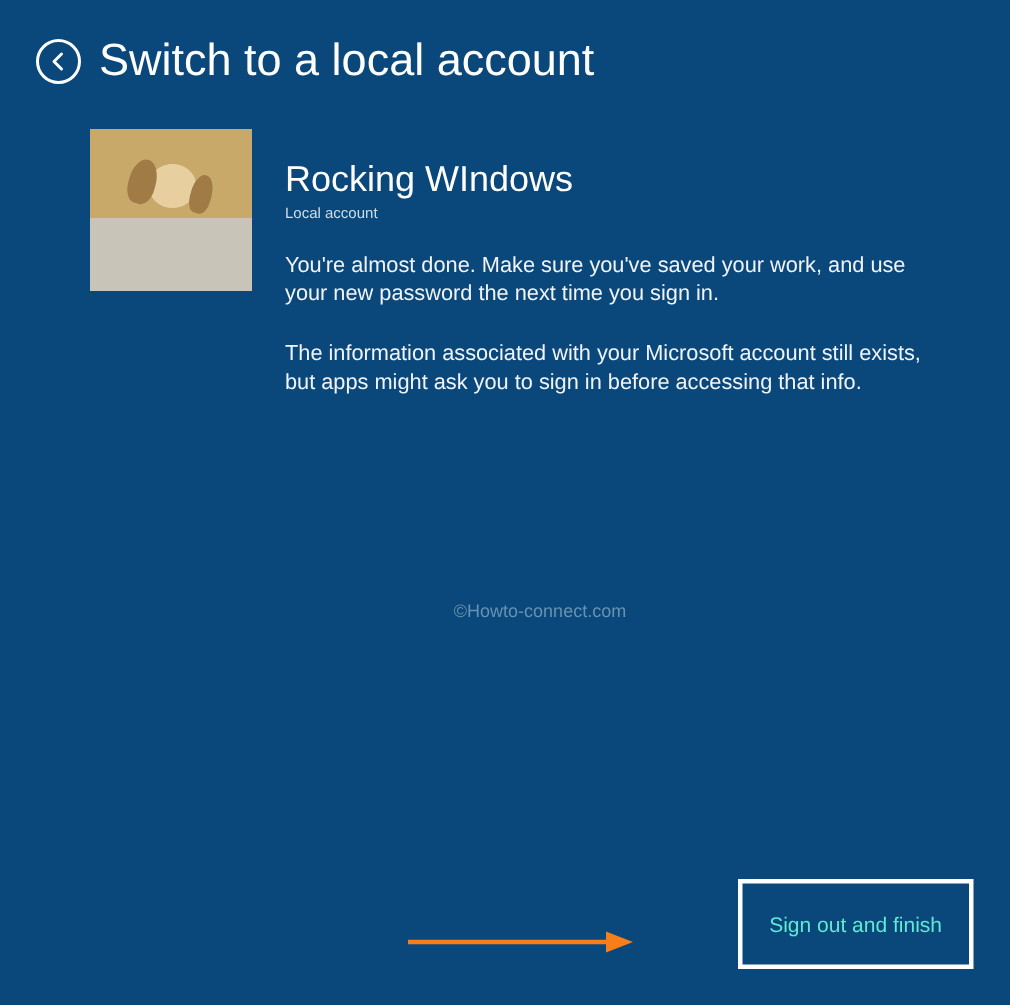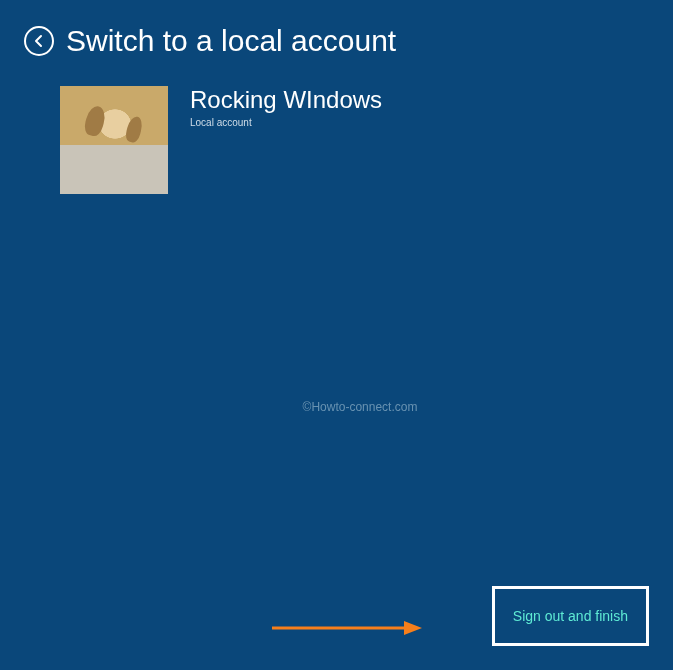--- a/index.html
+++ b/index.html
@@ -62,20 +62,21 @@
       background: #a07b45;
       border-radius: 50% 50% 40% 40%;
       transform: rotate(15deg);
       box-shadow: 40px -2px 0 -2px #a07b45;
     }
     .info { flex: 1; max-width: 440px; }
     .user-name {
       font-size: 24px;
       font-weight: 400;
       line-height: 1.2;
+      margin-top: 20px;
     }
     .account-type {
       font-size: 10px;
       color: #d0dde8;
       margin-top: 2px;
     }
     .para {
       font-size: 14.5px;
       line-height: 1.35;
       color: #f0f4f8;
@@ -132,20 +133,22 @@
     </span>
   </div>
   <div class="title">Switch to a local account</div>
 </div>
 
 <div class="content">
   <div class="avatar"></div>
   <div class="info">
     <div class="user-name">Rocking WIndows</div>
     <div class="account-type">Local account</div>
+    <div class="para">You're almost done. Make sure you've saved your work, and use your new password the next time you sign in.</div>
+    <div class="para">The information associated with your Microsoft account still exists, but apps might ask you to sign in before accessing that info.</div>
   </div>
 </div>
 
 <div class="watermark">©Howto-connect.com</div>
 
 <svg class="annotation-arrow" viewBox="0 0 150 20">
   <line x1="0" y1="10" x2="132" y2="10" stroke="#f77f1b" stroke-width="3"></line>
   <polygon points="132,3 150,10 132,17" fill="#f77f1b"></polygon>
 </svg>
 

